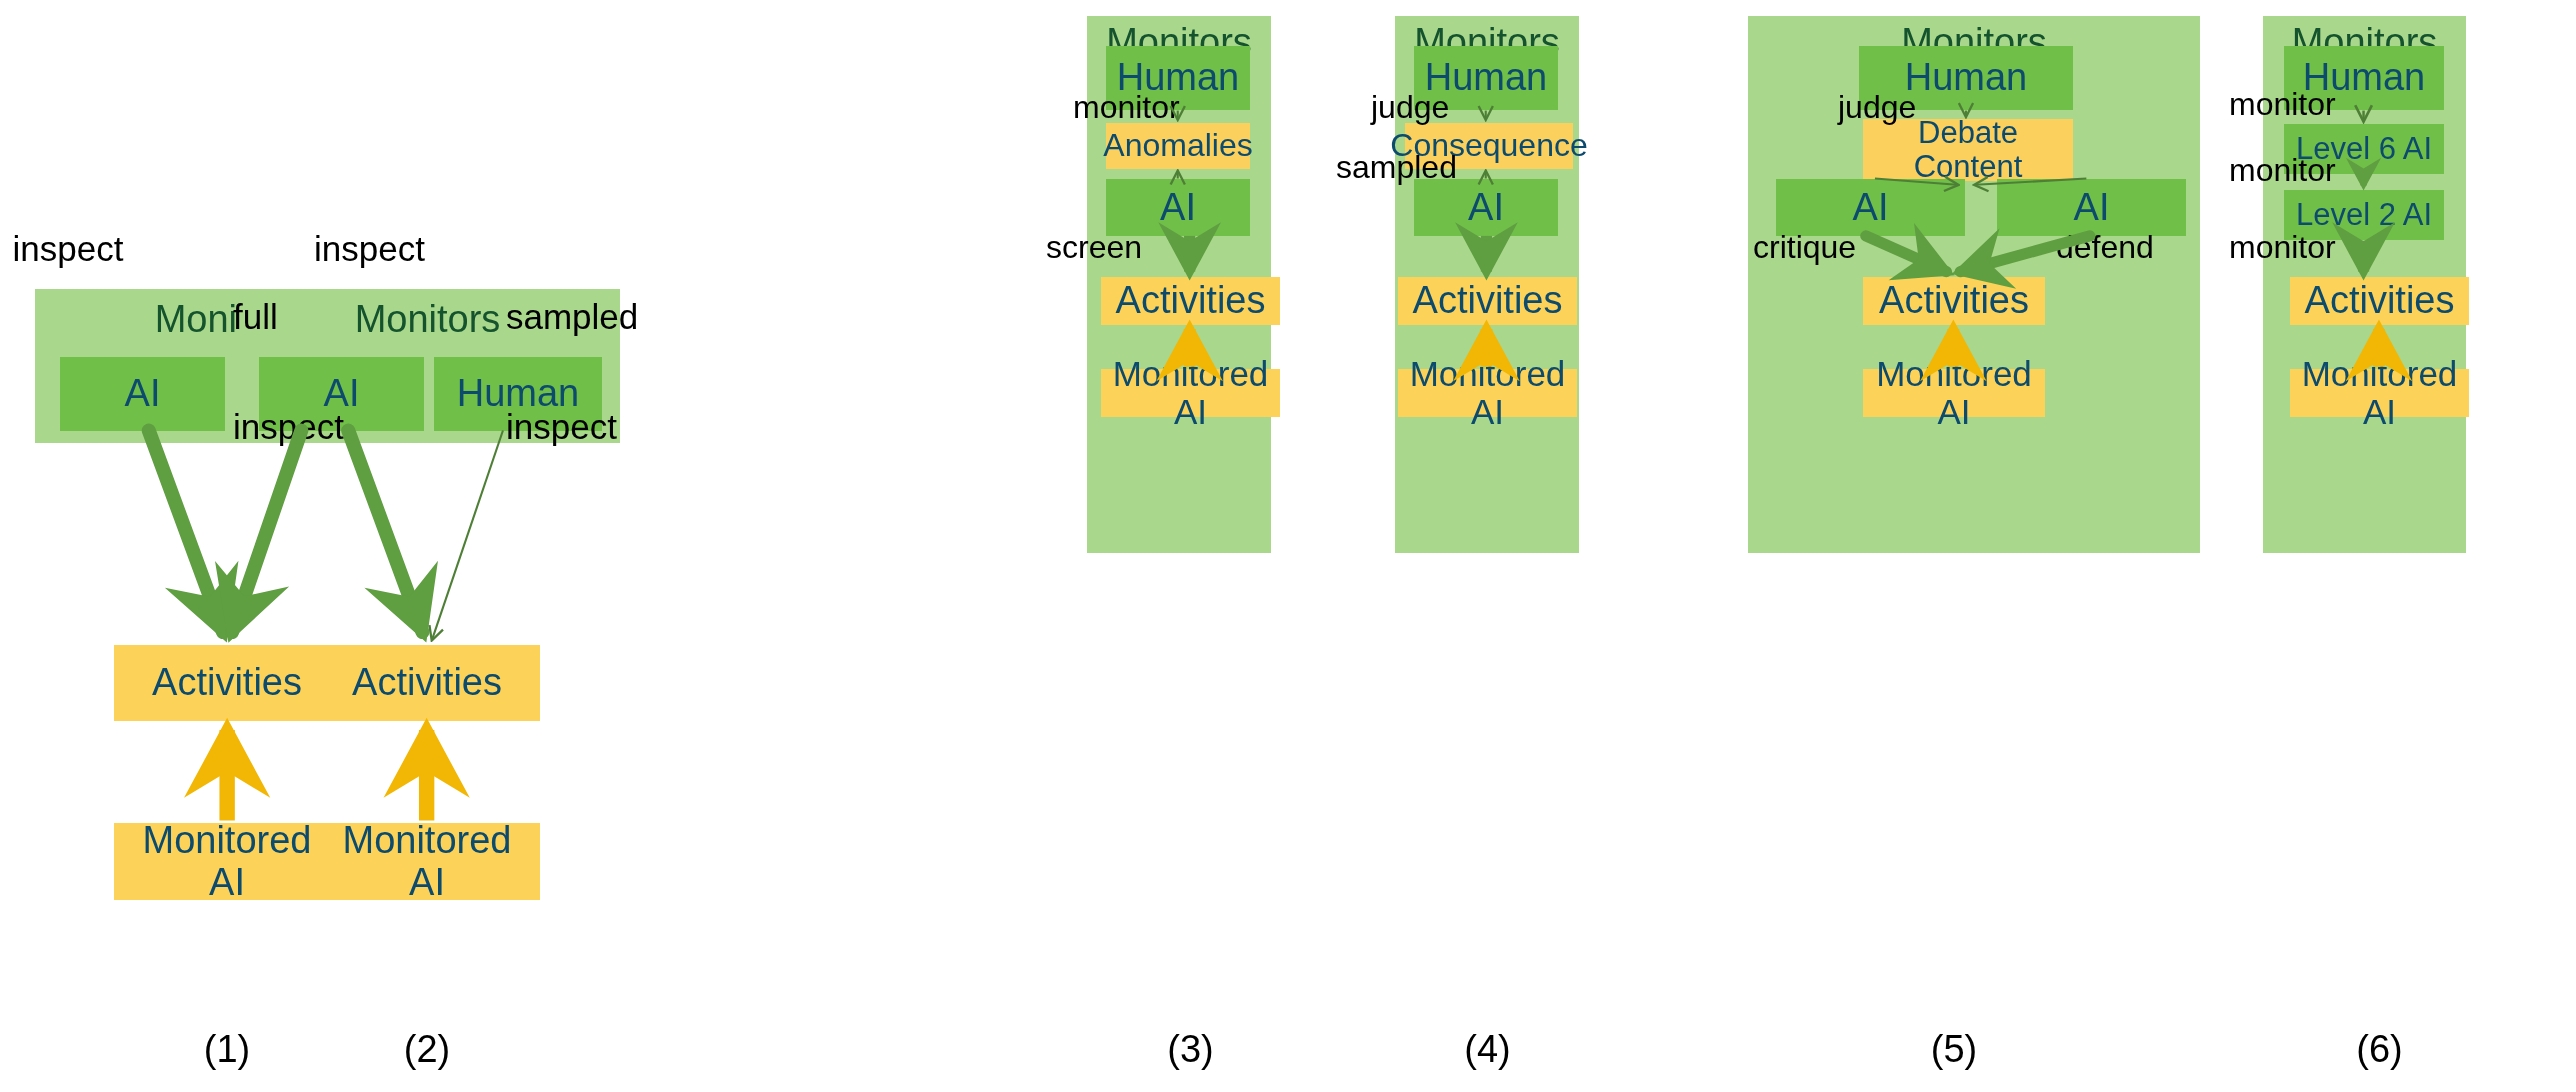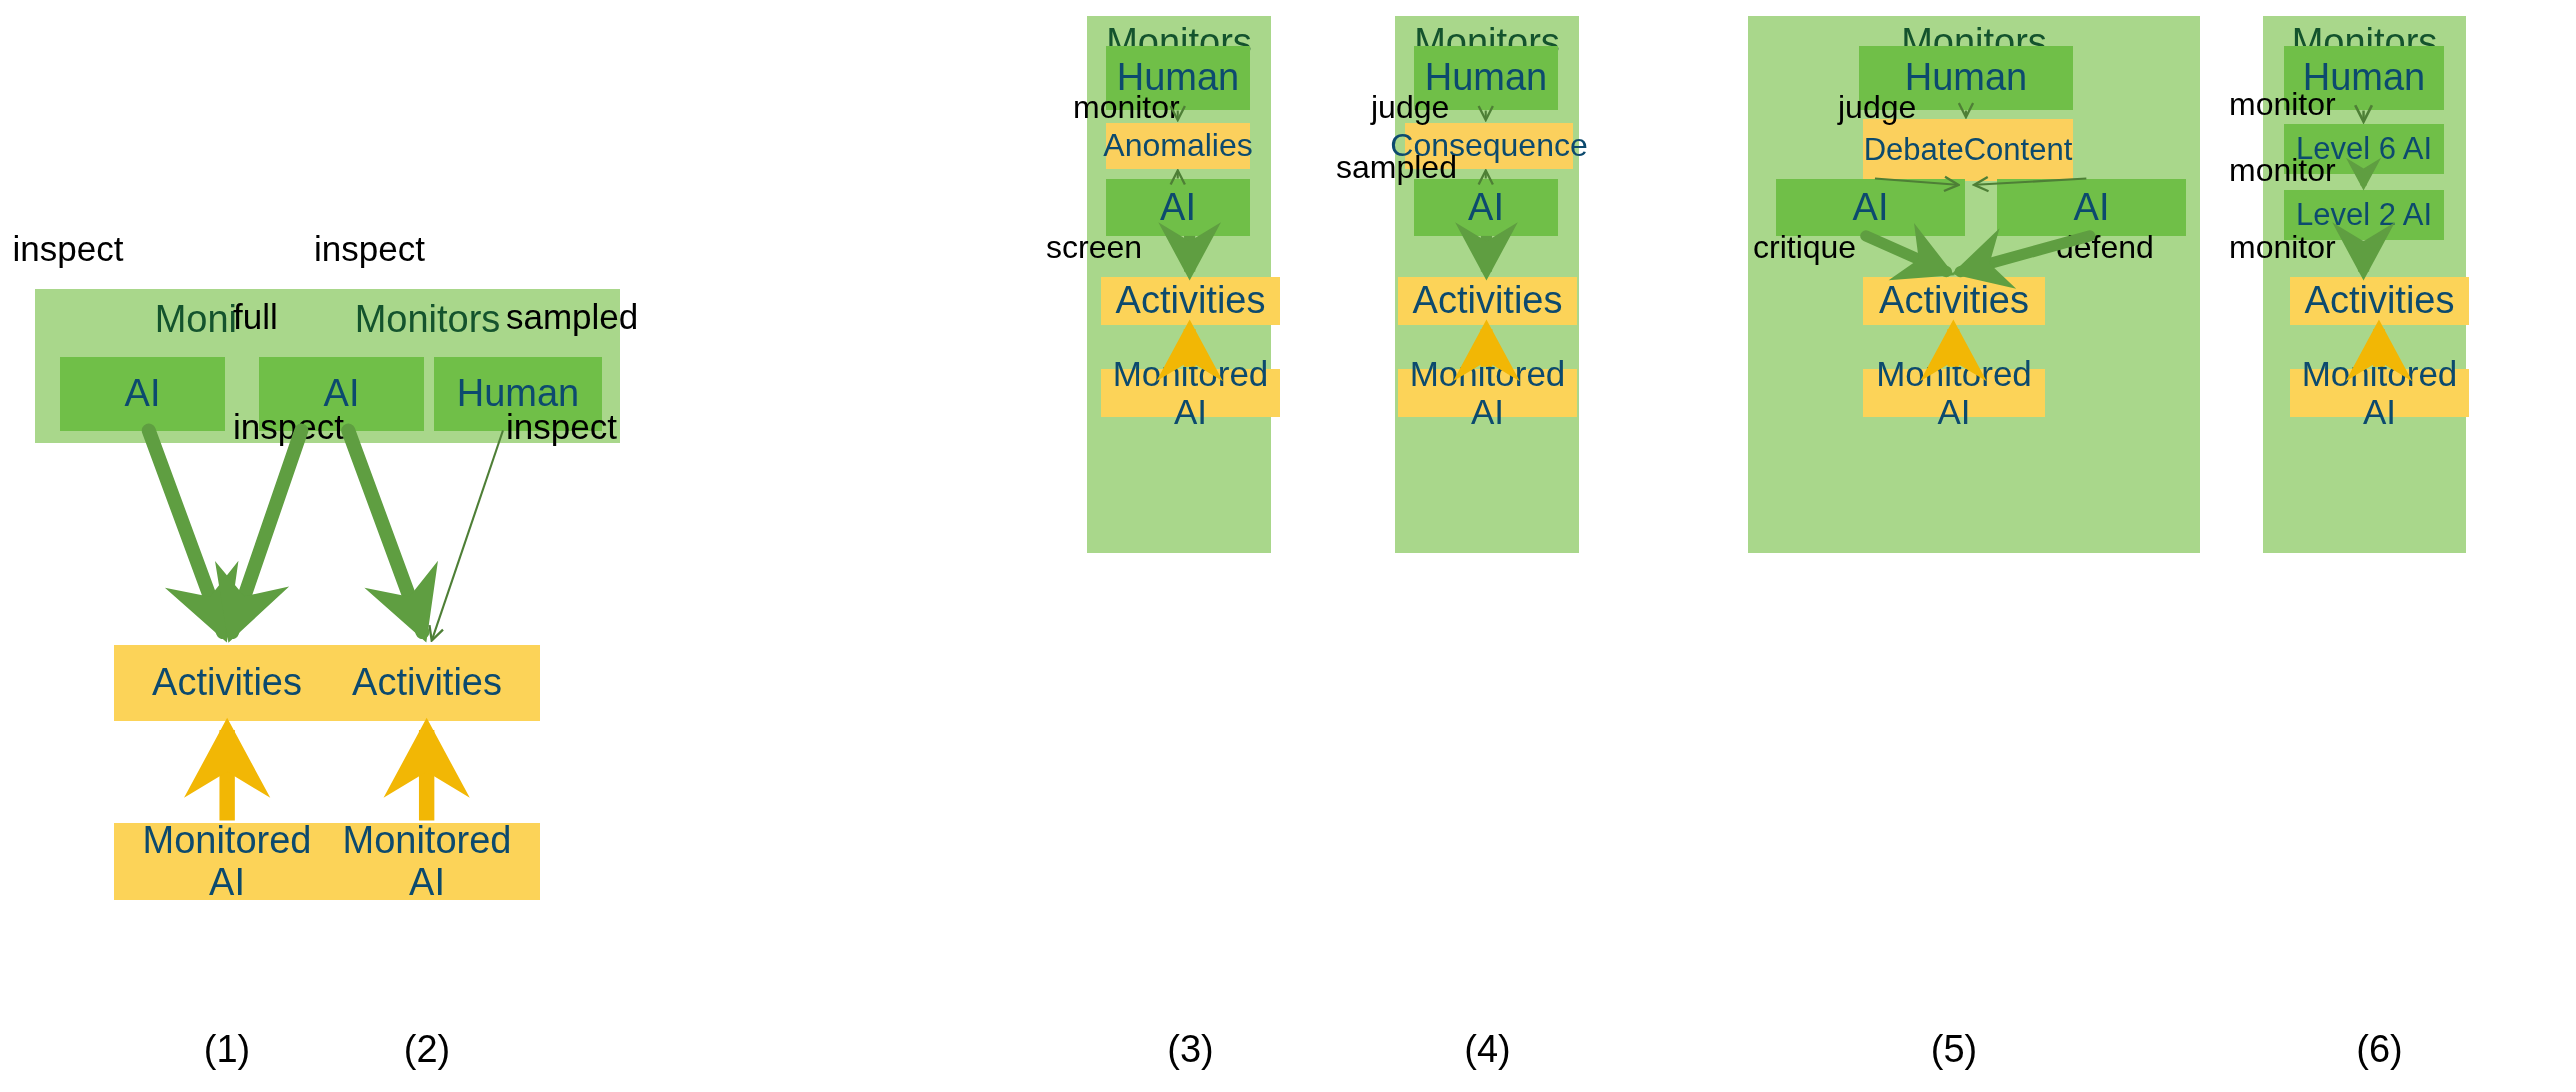--- a/index.html
+++ b/index.html
@@ -93,21 +93,21 @@
   <div class="box yellow f54" style="left:1398px;top:277px;width:179px;height:48px;">Activities</div>
   <div class="box yellow f50" style="left:1398px;top:369px;width:179px;height:48px;flex-direction:column;">
     <span>Monitored</span>
     <span>AI</span>
   </div>
   <div class="panel-num f54" style="left:1398px;top:1028px;width:179px;">(4)</div>
 
   <div class="box grp" style="left:1748px;top:16px;width:452px;height:537px;"></div>
   <div class="grp-title f54" style="left:1748px;top:21px;width:452px;height:43px;">Monitors</div>
   <div class="box dark f54" style="left:1859px;top:46px;width:214px;height:64px;">Human</div>
-  <div class="box yellow-d f44" style="left:1863px;top:119px;width:210px;height:62px;flex-direction:row;">
+  <div class="box yellow-d f44" style="left:1863px;top:119px;width:210px;height:62px;flex-direction:column;">
     <span>Debate</span>
     <span>Content</span>
   </div>
   <div class="box dark f54" style="left:1776px;top:179px;width:189px;height:57px;">AI</div>
   <div class="box dark f54" style="left:1997px;top:179px;width:189px;height:57px;">AI</div>
 
   <div class="edge-label f46" style="left:1838px;top:91px;">judge</div>
   <div class="edge-label f46" style="left:1753px;top:231px;">critique</div>
   <div class="edge-label f46" style="left:2056px;top:231px;">defend</div>
 

